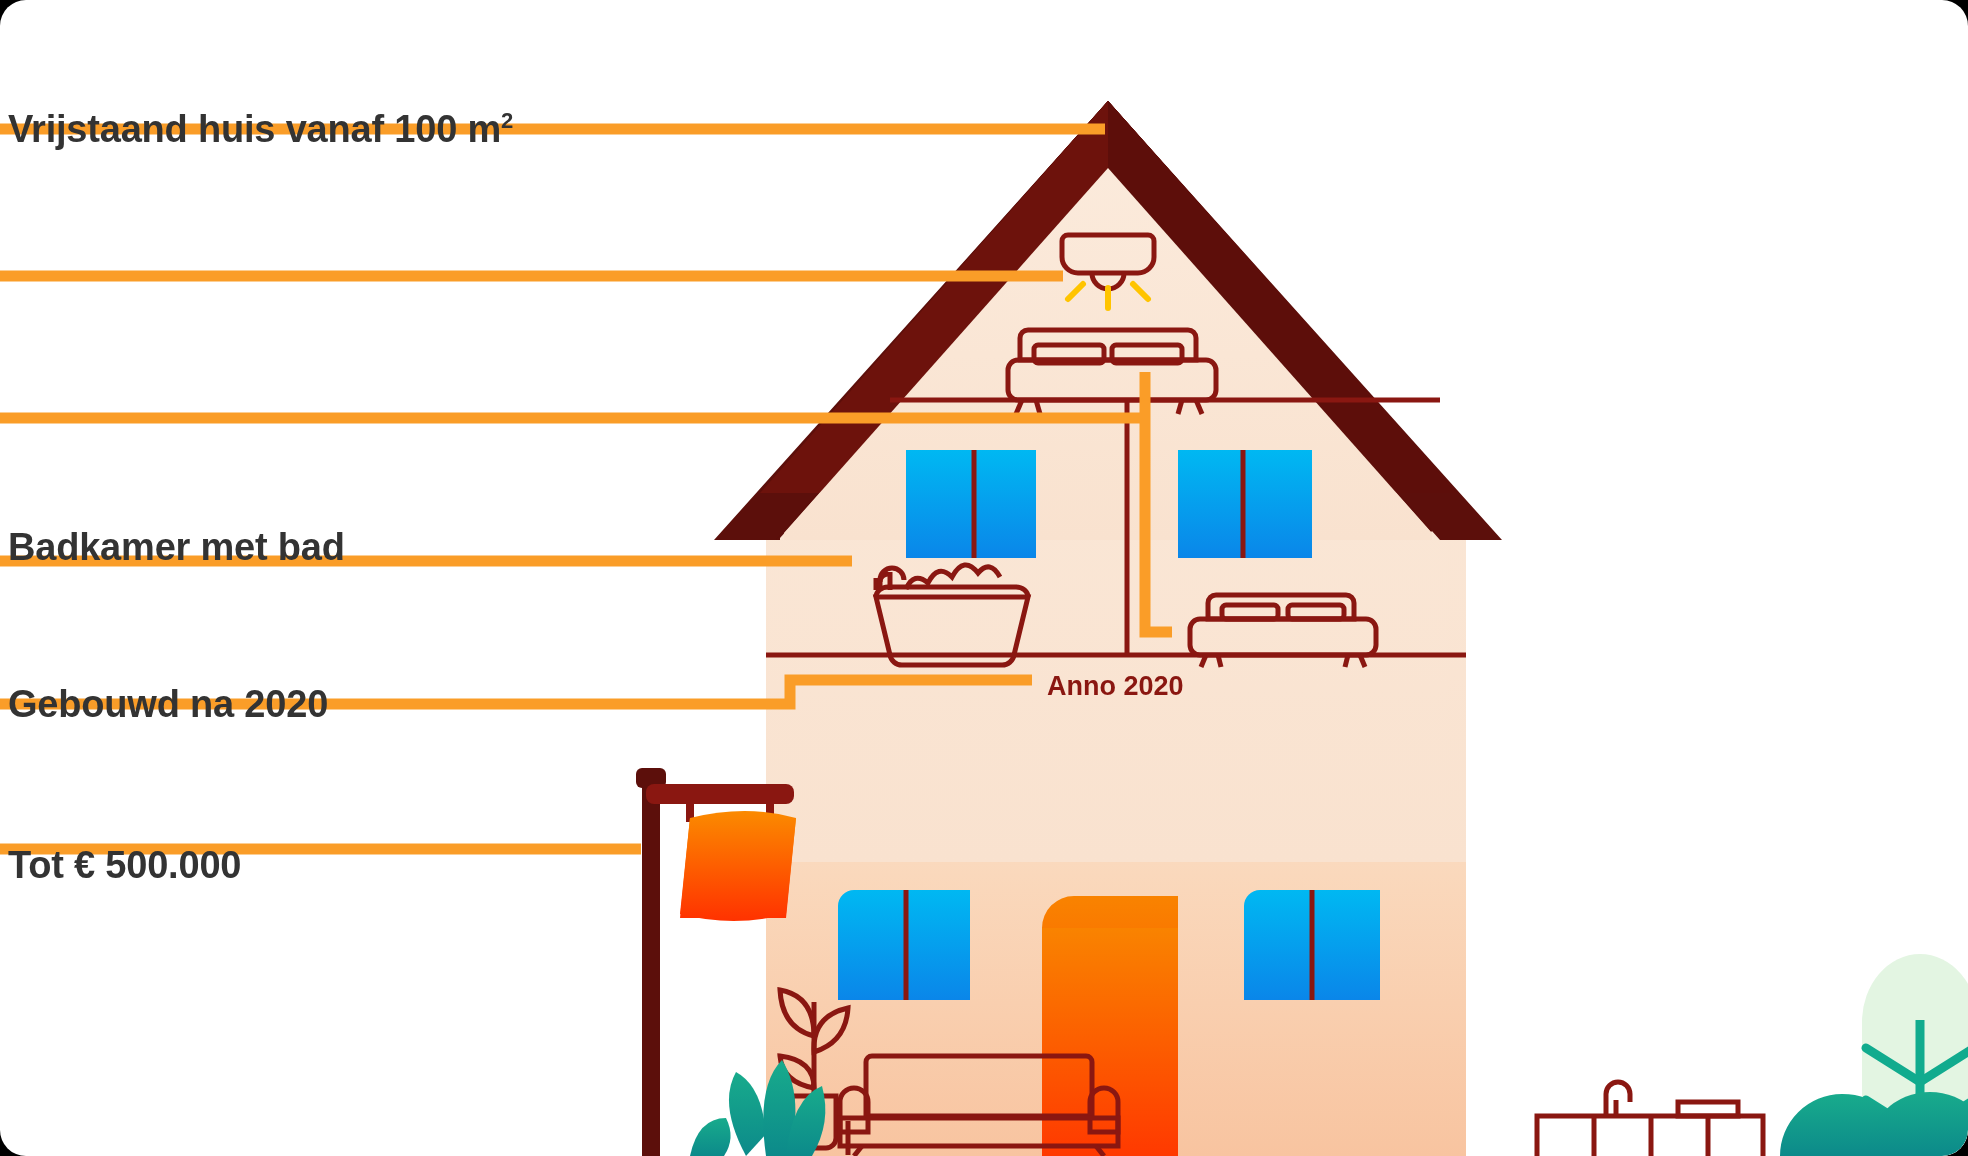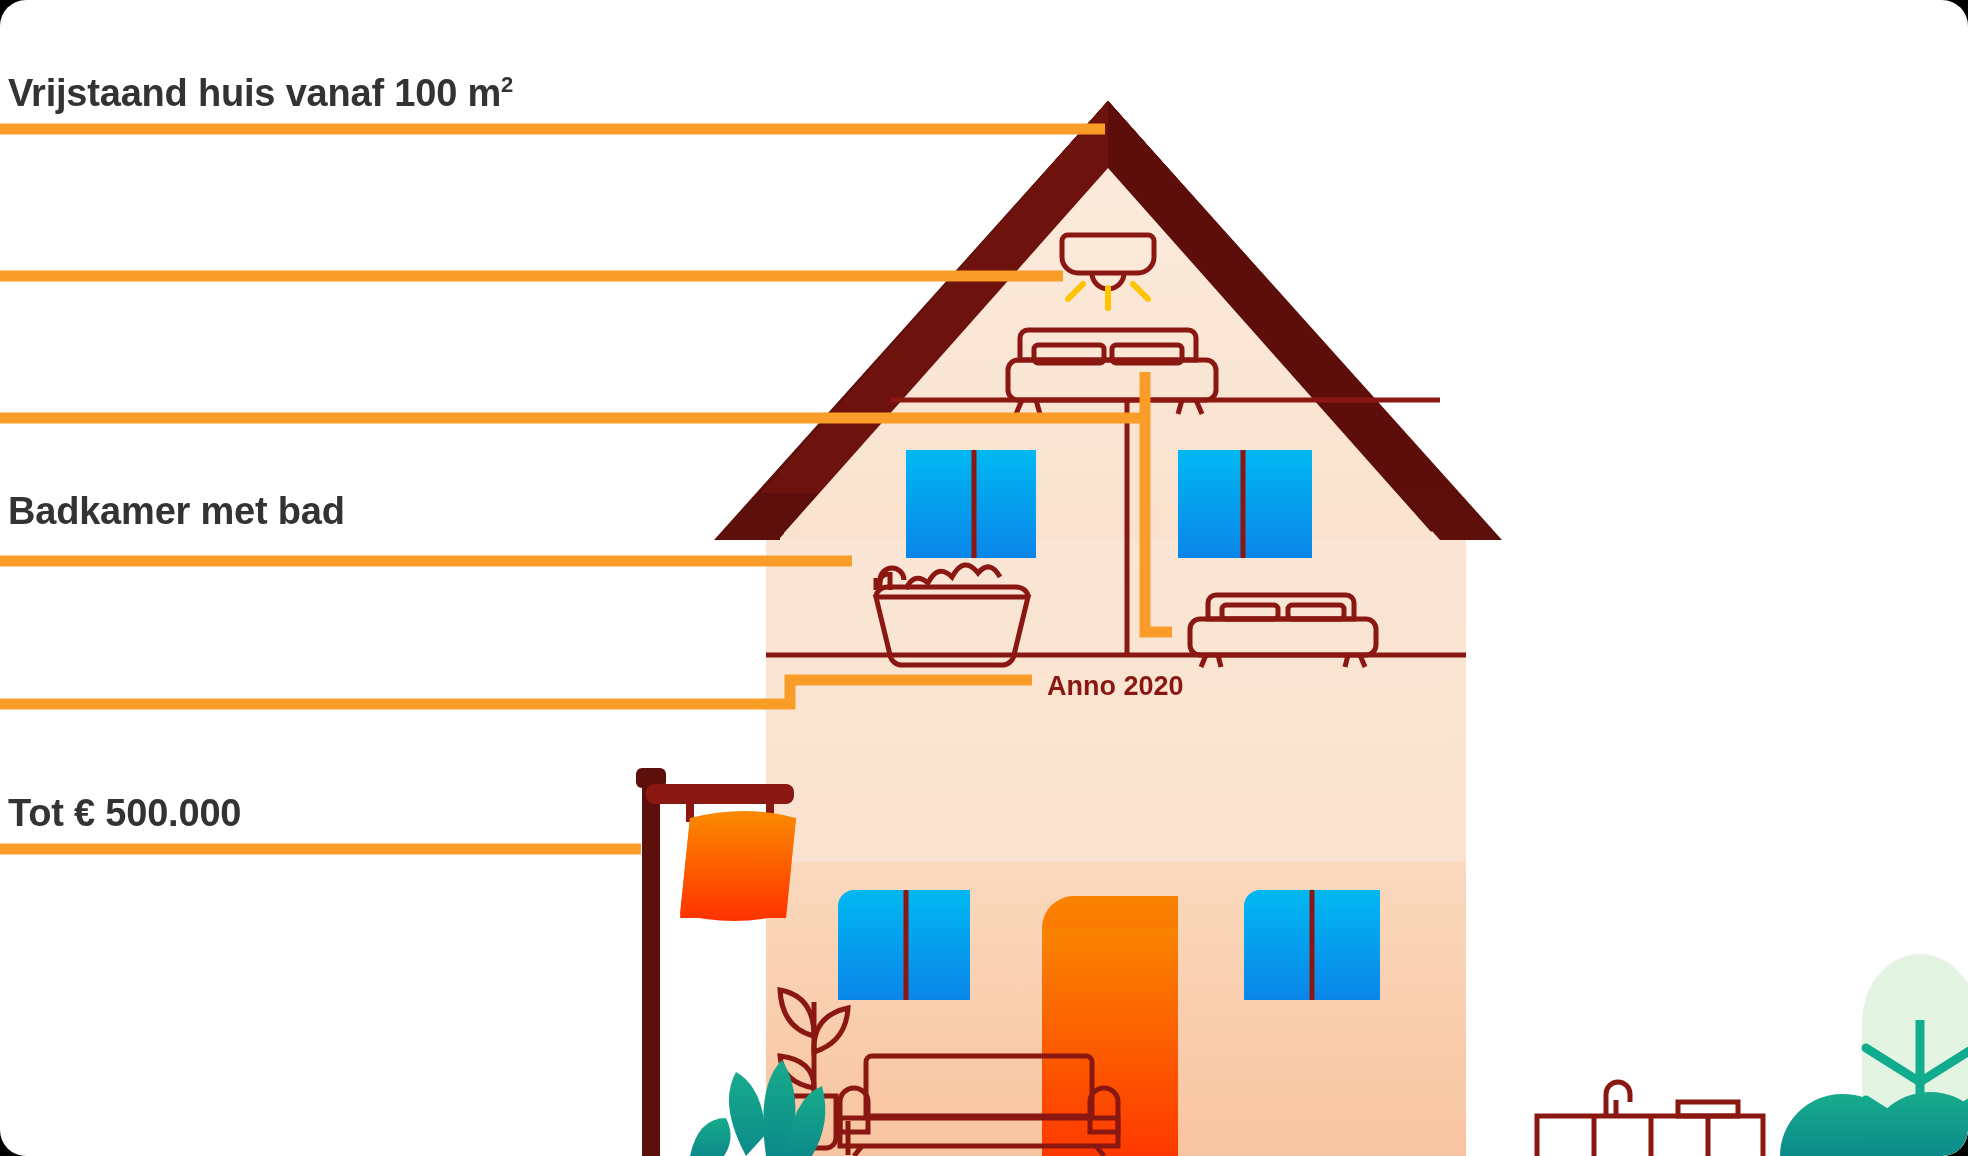--- a/index.html
+++ b/index.html
@@ -23,20 +23,21 @@
     left: 0;
     top: 0;
     width: 1000px;
     height: 100%;
     z-index: 5;
     pointer-events: none;
   }
   .criterion {
     position: absolute;
     left: 0;
+    margin-top: 36px;
   }
   .criterion .label {
     position: absolute;
     left: 8px;
     bottom: 14px;
     white-space: nowrap;
     font-size: 38px;
     font-weight: 700;
     letter-spacing: -0.2px;
     color: #333333;
@@ -310,22 +311,27 @@
     </div>
 
 
 
     <div class="criterion" style="top:404px;height:143px;width:1000px;">
       <div class="label">
         <span>Badkamer met bad</span><sup></sup>
       </div>
     </div>
 
-
-    <div class="criterion" style="top:704px;height:145px;width:1000px;">
+    <div class="criterion" style="top:561px;height:143px;width:1000px;">
+      <div class="label">
+        <span>Gebouwd na 2020</span><sup></sup>
+      </div>
+    </div>
+
+    <div class="criterion" style="top:720px;height:145px;width:1000px;">
       <div class="label">
         <span>Tot € 500.000</span><sup></sup>
       </div>
     </div>
 
   </div>
 
 </div>
 
 </body></html>

